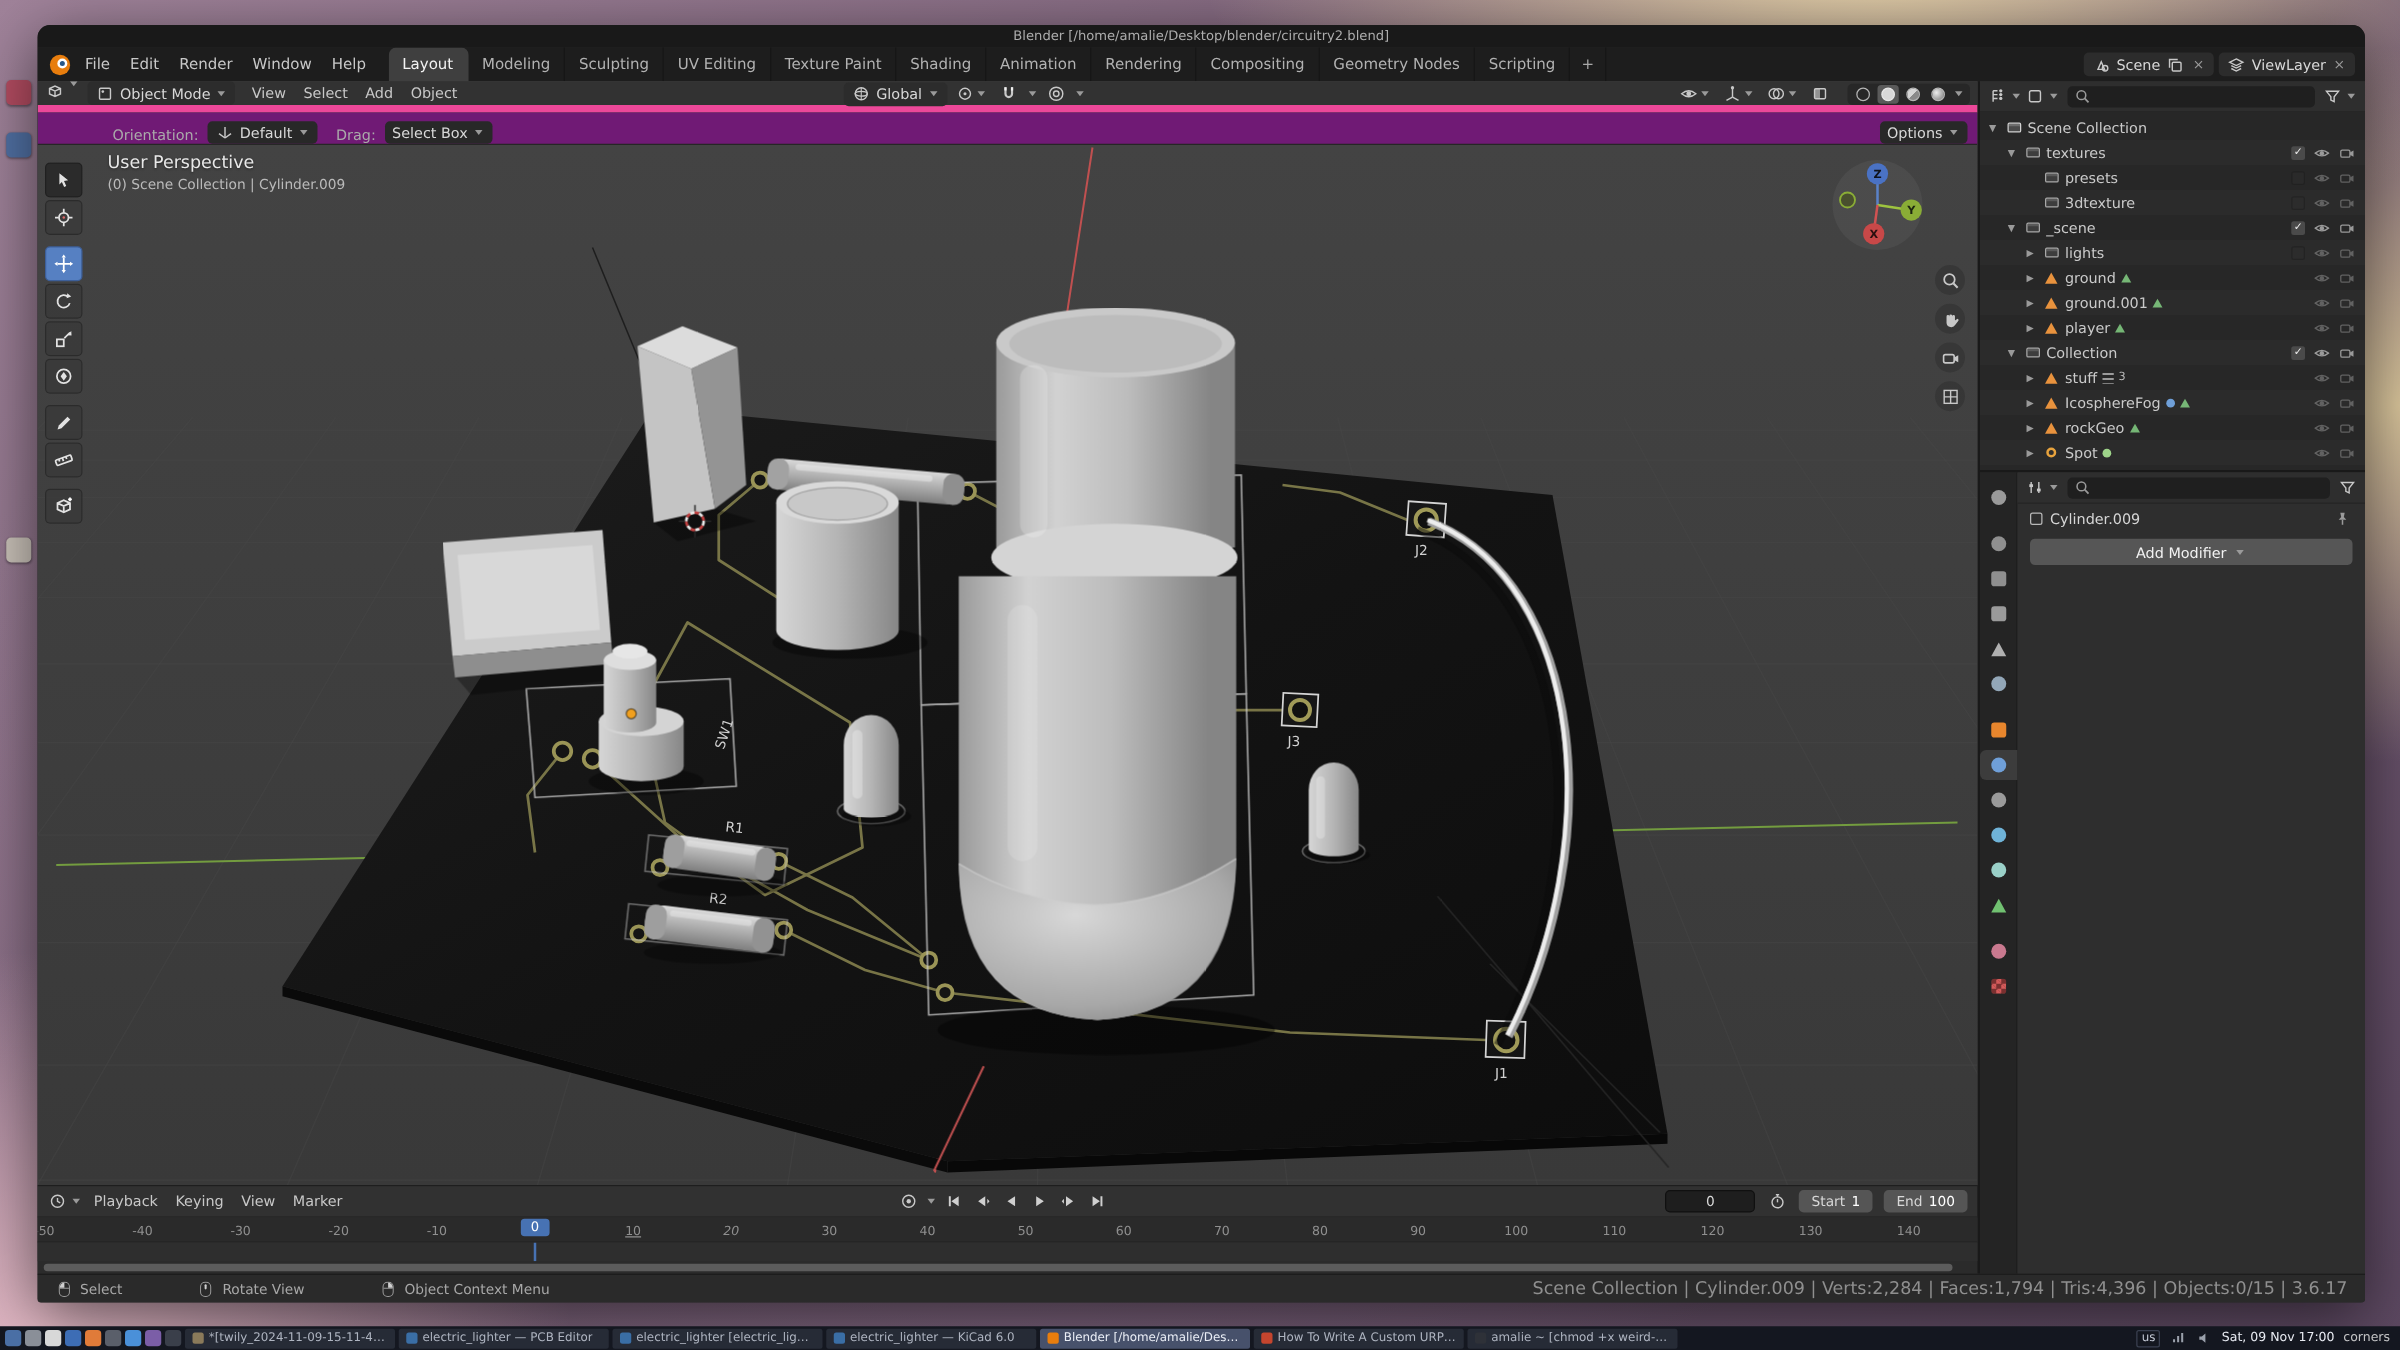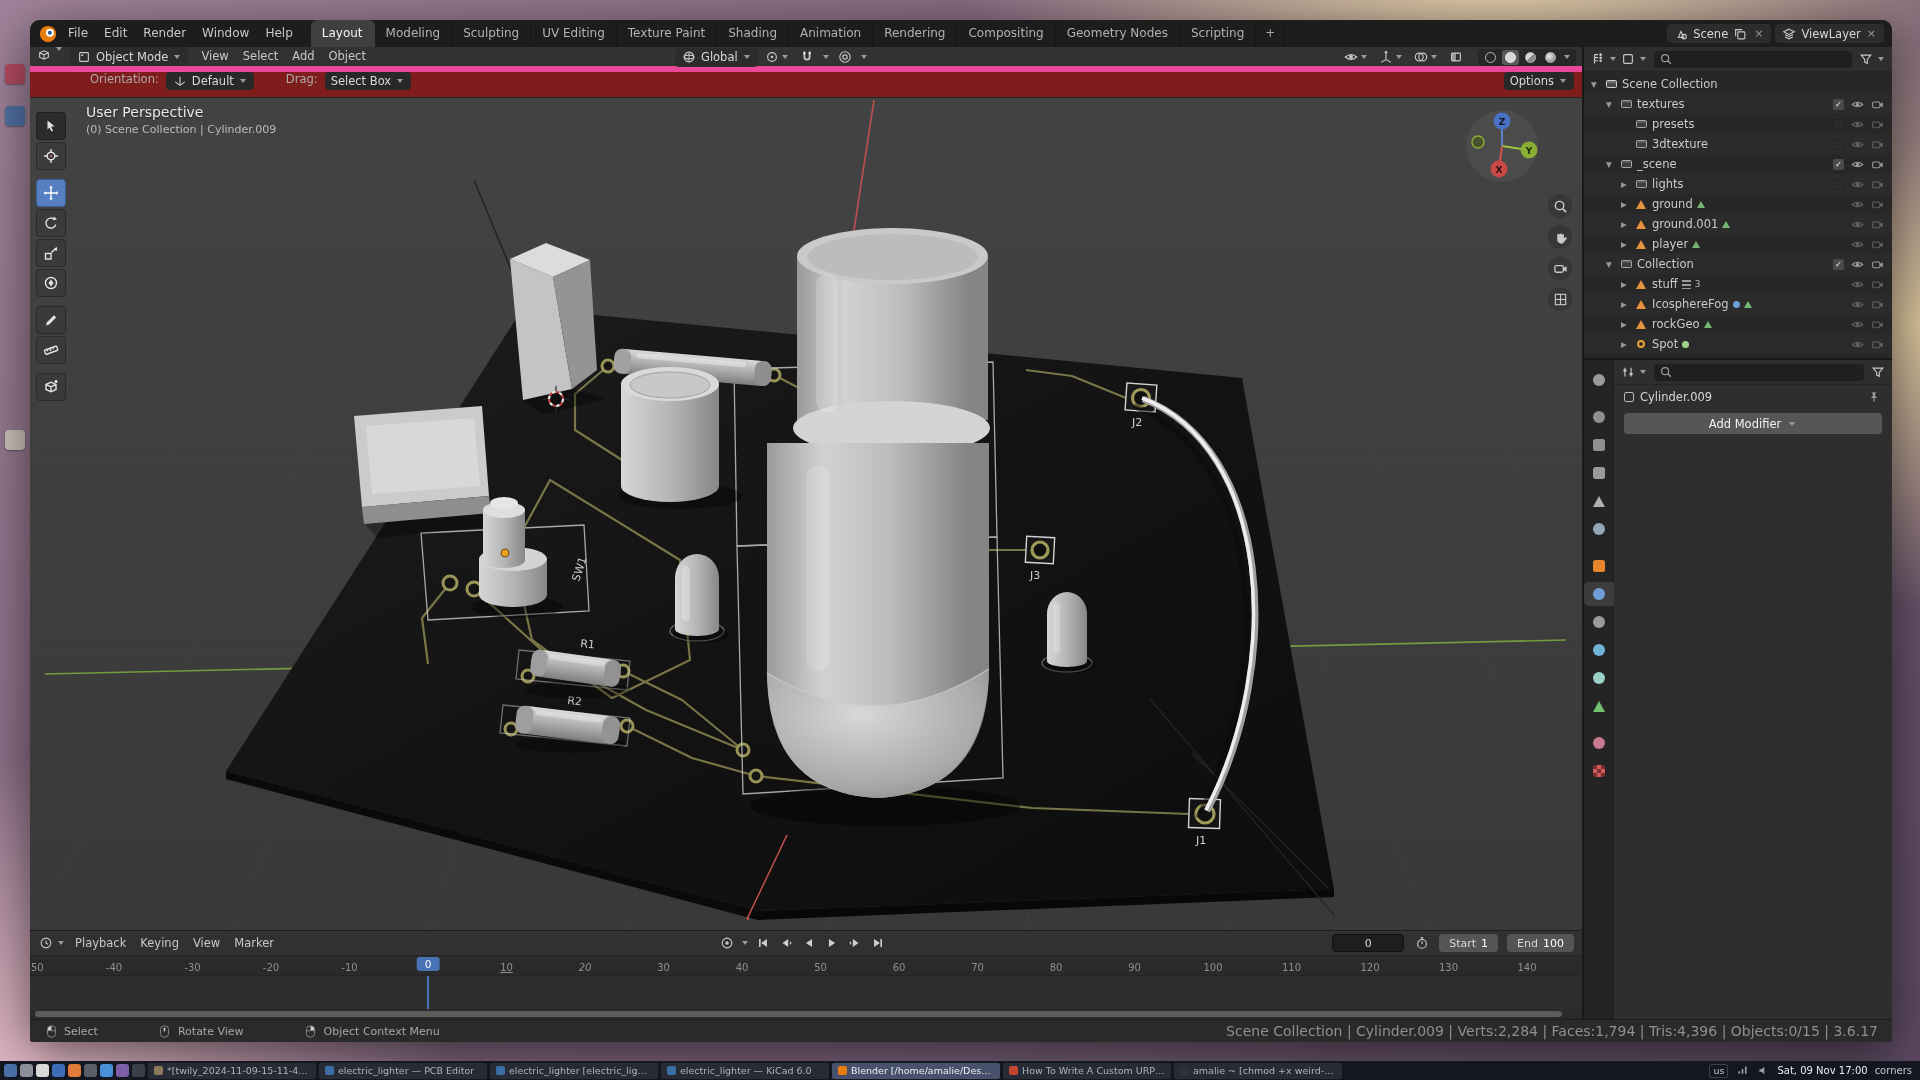--- a/index.html
+++ b/index.html
@@ -32,21 +32,21 @@
 .ic{width:16px;height:16px;display:inline-flex;align-items:center;justify-content:center;flex:none}
 .ic svg{width:14px;height:14px;overflow:visible}
 .ric{width:14px;height:14px;display:inline-flex;align-items:center;justify-content:center}
 .ric svg{width:13px;height:13px}
 .xbtn{color:#9a9a9a;font-size:11px;padding:0 2px}
 
 .main{flex:1;display:flex;min-height:0}
 .left-col{width:1552px;flex:none;display:flex;flex-direction:column;min-width:0}
 .viewport{position:relative;height:883px;flex:none;background:#3e3e3e;overflow:hidden}
 .vp-header{position:relative;z-index:3;height:25px;background:#323232;border-bottom:6px solid #ec4899;display:flex;align-items:flex-start;padding:0 6px;gap:2px}
-.vp-toolrow{position:relative;z-index:3;height:26px;background:#7f1d1d;border-bottom:1px solid #262626;display:flex;align-items:flex-start;padding:0 8px 0 60px;gap:7px;font-size:11.5px;color:#c0c0c0}
+.vp-toolrow{position:relative;z-index:3;height:26px;background:#701a75;border-bottom:1px solid #262626;display:flex;align-items:flex-end;padding:0 8px 0 60px;gap:7px;font-size:11.5px;color:#c0c0c0}
 .lbl{color:#aaaaaa;font-size:11.5px}
 .vp-mid{display:flex;align-items:center;margin-left:300px;gap:3px}
 .vp-right{display:flex;align-items:center;margin-left:auto;gap:3px}
 .iconbtn{display:flex;align-items:center;padding:0 3px;height:20px;border-radius:3px}
 .shade-group{display:flex;align-items:center;background:#272727;border-radius:4px;padding:1px 4px;gap:3px;margin-left:8px}
 .shade-btn{padding:2px 3px;border-radius:3px;display:flex}
 .shade-btn.on{background:#5a5a5a}
 .sphere{width:11px;height:11px;border-radius:50%;border:1.3px solid #b5b5b5}
 .sphere.solid{background:#d8d8d8;border-color:#e8e8e8}
 .sphere.mat{background:linear-gradient(135deg,#d6d6d6 50%,#8a8a8a 50%)}
@@ -145,20 +145,23 @@
 
 <div class="wall" data-name="desktop-wallpaper"></div>
 <div id="desk-icons" data-name="desktop-icons">
     <div class="desk-ico" data-name="desktop-shortcut-1" style="background: rgb(181, 72, 93); top: 64px;"></div>
     <div class="desk-ico" data-name="desktop-shortcut-2" style="background: rgb(74, 111, 165); top: 106px;"></div>
     <div class="desk-ico" data-name="desktop-shortcut-3" style="background: rgb(207, 201, 189); top: 430px;"></div>
   </div>
 
 <div class="bwin" data-name="blender-window">
 
+  <div class="title-bar" data-name="window-title-bar">
+    <span class="title-text" data-name="window-title">Blender [/home/amalie/Desktop/blender/circuitry2.blend]</span>
+  </div>
 
   <div class="top-bar" data-name="top-bar">
     <span class="blogo" data-name="blender-logo-icon">
       <svg viewBox="0 0 16 16">
           <circle cx="8" cy="8" r="6.5" fill="#e87d0d"></circle>
           <circle cx="9.5" cy="7" r="3.2" fill="#fff"></circle>
           <circle cx="9.5" cy="7" r="1.6" fill="#265787"></circle>
         </svg>
     </span>
     <div id="win-menus" class="menu-row" data-name="main-menus">
@@ -341,21 +344,21 @@
             <i class="ic" data-name="axes-icon">
                 <svg viewBox="0 0 16 16">
                   <line x1="8" y1="13" x2="8" y2="3" stroke="#c8c8c8" stroke-width="1.3"></line>
                   <line x1="8" y1="13" x2="2.5" y2="9" stroke="#c8c8c8" stroke-width="1.3"></line>
                   <line x1="8" y1="13" x2="13.5" y2="9" stroke="#c8c8c8" stroke-width="1.3"></line>
                 </svg>
               </i>
             <span data-name="orientation-value">Default</span>
             <span class="chev"></span>
           </div>
-          <span class="lbl" data-name="drag-label" style="margin-left:25px">Drag:</span>
+          <span class="lbl" data-name="drag-label" style="margin-left:8px">Drag:</span>
           <div class="chip small" data-name="drag-dropdown">
             <span data-name="drag-value">Select Box</span>
             <span class="chev"></span>
           </div>
           <div class="flex-sp"></div>
           <div class="chip small" data-name="options-dropdown">
             <span data-name="options-label">Options</span>
             <span class="chev"></span>
           </div>
         </div>

